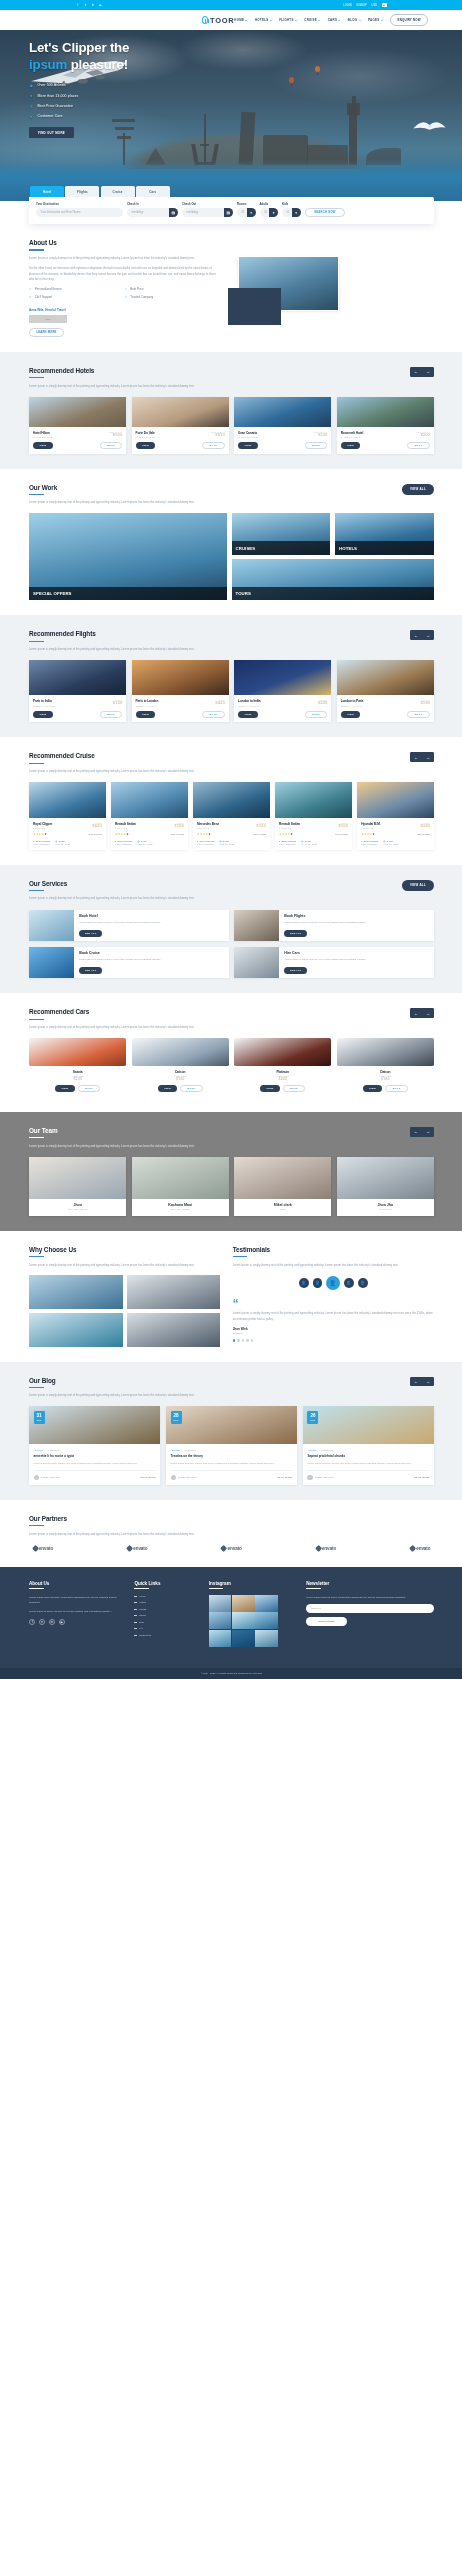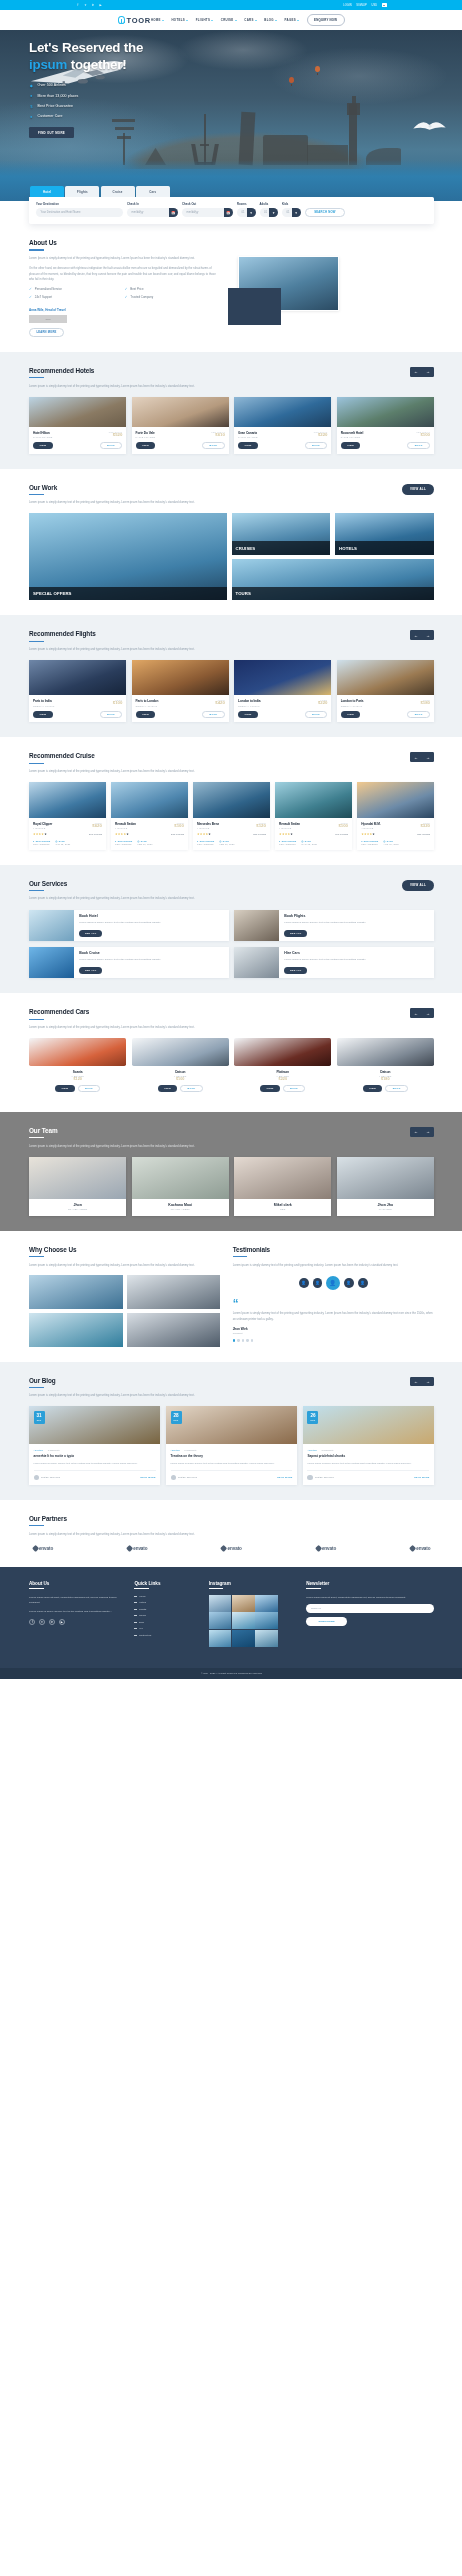--- a/index.html
+++ b/index.html
@@ -8,21 +8,21 @@
   .container{width:405px;margin:0 auto}
   
   .topbar{background:#00b3ef;height:10.4px;display:flex;align-items:center;padding:0 76px;justify-content:space-between}
   .tb-social{display:flex;gap:3.5px}
   .tb-social span{color:#fff;font-size:2.9px;width:4px;height:4px;display:flex;align-items:center;justify-content:center;opacity:.95}
   .tb-right{display:flex;align-items:center;gap:4.6px}
   .tb-right a{color:#fff;font-size:2.6px;text-decoration:none;letter-spacing:0.1px}
   .tb-sel{background:#fff;width:5.2px;height:4px;display:flex;align-items:center;justify-content:center;border-radius:0.6px}
   .tb-sel i{border-left:1.2px solid transparent;border-right:1.2px solid transparent;border-top:1.4px solid #2e4159;display:block}
   
-  .nav{background:#fff;height:19.7px;display:flex;align-items:center;padding:0 35px;justify-content:center}
+  .nav{background:#fff;height:19.7px;display:flex;align-items:center;padding:0 35px;justify-content:flex-end}
   .logo{display:flex;align-items:center;gap:1.7px}
   .logo-mark{width:6.4px;height:7.5px;border-radius:50% 50% 45% 45%;border:0.8px solid #00b3ef;position:relative;opacity:.85}
   .logo-mark:after{content:"";position:absolute;left:1.7px;top:1.4px;width:2.3px;height:4px;border-left:0.6px solid #00b3ef;border-right:0.6px solid #00b3ef}
   .logo-text{font-size:7.5px;font-weight:bold;color:#2e4159;letter-spacing:0.7px}
   .menu{display:flex;align-items:center;gap:7.5px}
   .menu-item{display:flex;align-items:center;gap:1.2px;font-size:2.9px;font-weight:bold;color:#3b4a5e;letter-spacing:0.3px;cursor:pointer}
   .caret{width:0;height:0;border-left:1.2px solid transparent;border-right:1.2px solid transparent;border-top:1.4px solid #00b3ef}
   .enquiry{border:0.6px solid #b9c3d0;border-radius:11.6px;padding:2.9px 6.4px;font-size:2.9px;color:#2e4159;font-weight:bold;letter-spacing:0.2px}
   
   .hero{position:relative;height:171px;overflow:hidden;background:linear-gradient(180deg,#2d4356 0%,#3e5a6e 40%,#4d7b95 70%,#2f6a8e 100%)}
@@ -295,22 +295,22 @@
     <div class="mono" style="left:307px;bottom:36px;width:41px;height:19.7px;opacity:.68"></div>
     <div class="mono" style="left:145px;bottom:36px;width:21px;height:17.4px;opacity:.6;clip-path:polygon(50% 0,100% 100%,0 100%)"></div>
     <div class="mono" style="left:123px;bottom:36px;width:2.3px;height:32px;opacity:.8"></div>
     <div class="mono" style="left:117px;bottom:62px;width:14px;height:2.9px;opacity:.8"></div>
     <div class="mono" style="left:115px;bottom:71px;width:18.5px;height:2.9px;opacity:.8"></div>
     <div class="mono" style="left:112px;bottom:79px;width:23px;height:2.9px;opacity:.8"></div>
     <div class="mono" style="left:366px;bottom:36px;width:35px;height:17.4px;opacity:.62;border-radius:60% 10% 0 0"></div>
     <div class="hero-water"></div>
     <div class="hero-inner">
       <h1 class="hero-h1">
-        <span>Let's Reserved the</span><br>
-        <span class="accent">ipsum</span><span> together!</span>
+        <span>Let's Clipper the</span><br>
+        <span class="accent">ipsum</span><span> pleasure!</span>
       </h1>
       <div class="hero-feats">
         <div class="hero-feat">
             <span class="fi">◆</span>
             <span>Over 500 Airlines</span>
           </div>
         <div class="hero-feat">
             <span class="fi">●</span>
             <span>More than 13,000 places</span>
           </div>

